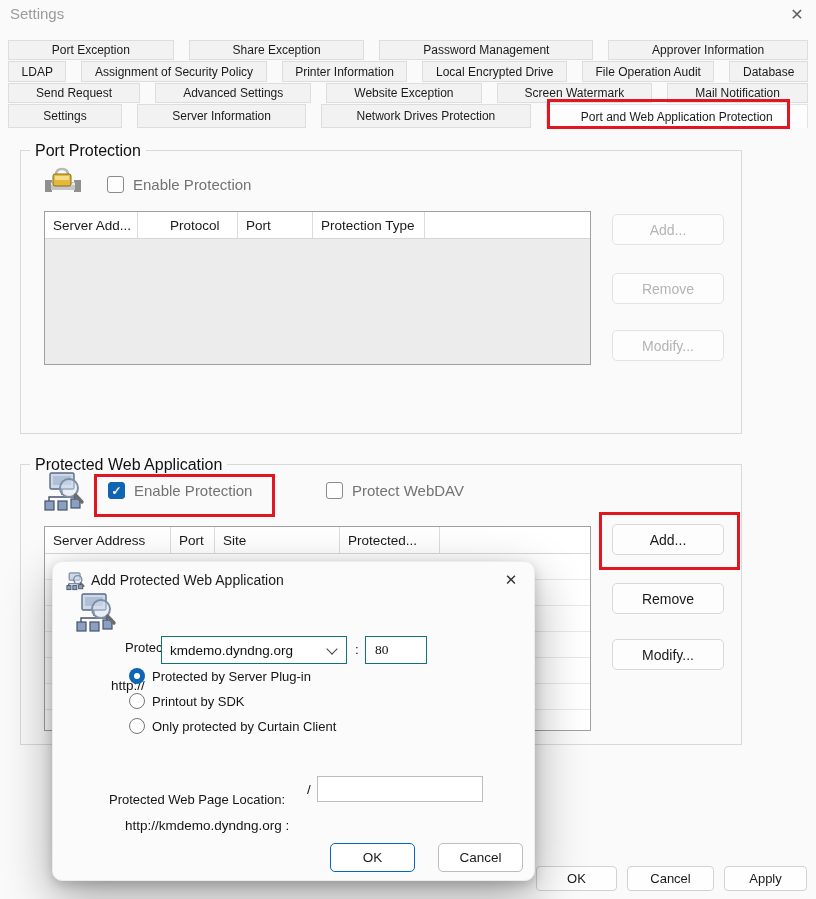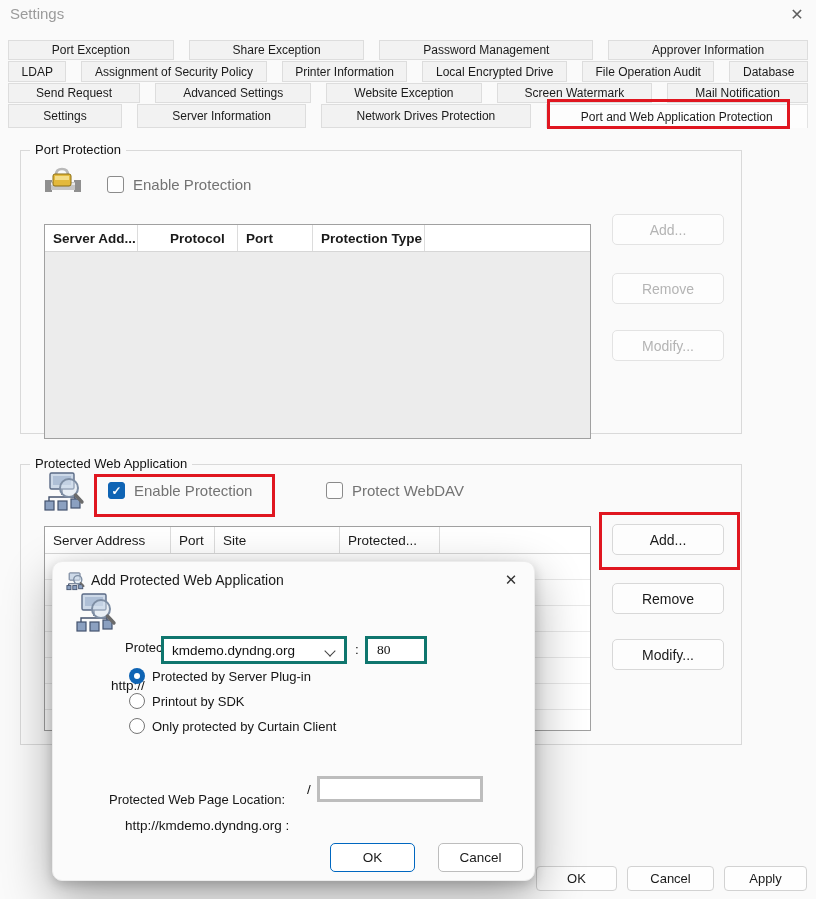--- a/index.html
+++ b/index.html
@@ -18,21 +18,21 @@
   .tabrow { display:flex; gap:15px; margin-bottom:1px; }
   .tab { flex:1 1 auto; display:flex; align-items:center; justify-content:center;
     white-space:nowrap; padding:0 12px; font-size:12px; color:#1b1b1b;
     background:#f2f2f2; border:1px solid #dddddd; height:20px; }
   .tabrow.r2 .tab { height:21px; }
   .tabrow.r4 .tab { height:24px; }
   .tab.active { background:#fdfdfd; border-color:#e3e3e3; border-bottom:none; height:28px; margin-bottom:-4px; z-index:2; }
   
   .groupbox { position:absolute; border:1px solid #d9d9d9; background:transparent; }
   .group-label { position:absolute; top:-9px; left:9px; background:#fafafa; padding:0 5px;
-    font-size:13px; color:#111; }
+    font-size:16px; color:#111; }
   
   .cbrow { position:absolute; display:flex; align-items:center; gap:9px; }
   .cb { width:17px; height:17px; border:1px solid #8b8b8b; border-radius:3px; background:#fdfdfd;
     display:flex; align-items:center; justify-content:center; flex:none; }
   .cb.checked { background:#0f64b4; border-color:#0f64b4; color:#fff; font-size:12px; font-weight:bold; }
   .cb-label { font-size:15px; color:#737373; }
   .radiorow { position:absolute; display:flex; align-items:center; gap:7px; }
   .radio { width:16px; height:16px; border-radius:50%; border:1px solid #767676; background:#fff; flex:none;
     display:flex; align-items:center; justify-content:center; }
   .radio.sel { border:none; background:#0f64b4; }
@@ -57,21 +57,21 @@
   
   .ring { position:absolute; border:3px solid #e01620; z-index:60; pointer-events:none; }
   
   .dialog { position:absolute; left:52px; top:561px; width:483px; height:320px; background:#fbfbfb;
     border:1px solid #ececec; border-radius:10px; z-index:50;
     box-shadow:0 18px 50px rgba(0,0,0,.33), 0 4px 12px rgba(0,0,0,.18); }
   .dlg-title { position:absolute; left:38px; top:10px; font-size:14px; color:#1a1a1a; }
   .dlg-close { position:absolute; right:13px; top:8px; width:20px; height:20px; display:flex;
     align-items:center; justify-content:center; font-size:15px; color:#333; cursor:pointer; }
   .dlg-label { position:absolute; font-size:13px; color:#151515;margin-top:36px; }
-  .field { position:absolute; background:#fff; border:3px solid #0f766e; display:flex;
+  .field { position:absolute; background:#fff; border:1px solid #0f766e; display:flex;
     align-items:center; font-size:13.5px; color:#111; }
   .combo { justify-content:flex-start; padding-left:8px; }
   .combo .chev { position:absolute; right:10px; top:8px; width:8px; height:8px;
     border-right:1.6px solid #444; border-bottom:1.6px solid #444; transform:rotate(45deg); }
   .dlg-btn { position:absolute; width:85px; height:29px; background:#fff; border:1px solid #bdbdbd;
     border-radius:5px; display:flex; align-items:center; justify-content:center; font-size:13.5px; cursor:pointer; }
   .dlg-btn.primary { border:1.5px solid #0067c0; }
   .mono-sep { font-size:13.5px; color:#111; position:absolute; }
   svg { display:block; }
 </style>
@@ -126,21 +126,21 @@
       <rect x="8" y="9" width="18" height="12" rx="2" fill="#e3b93c" stroke="#8a6d12" stroke-width="1"></rect>
       <rect x="10" y="11" width="14" height="4" fill="#f4dd88"></rect>
     </svg>
   </div>
 
   <div class="cbrow" style="left:86px; top:25px;">
     <span class="cb"></span>
     <span class="cb-label">Enable Protection</span>
   </div>
 
-  <div class="tbl" style="left:23px; top:73px; width:547px; height:215px;font-weight:bold;">
+  <div class="tbl" style="left:23px; top:60px; width:547px; height:154px;">
     <div class="tbl-head">
       <div class="th" style="width:93px;">Server Add...</div>
       <div class="th" style="width:76px;margin-left:24px;">Protocol</div>
       <div class="th" style="width:75px;">Port</div>
       <div class="th" style="width:112px;">Protection Type</div>
       <div class="th" style="flex:1;"></div>
     </div>
     <div class="tbl-body disabled"></div>
   </div>
 

